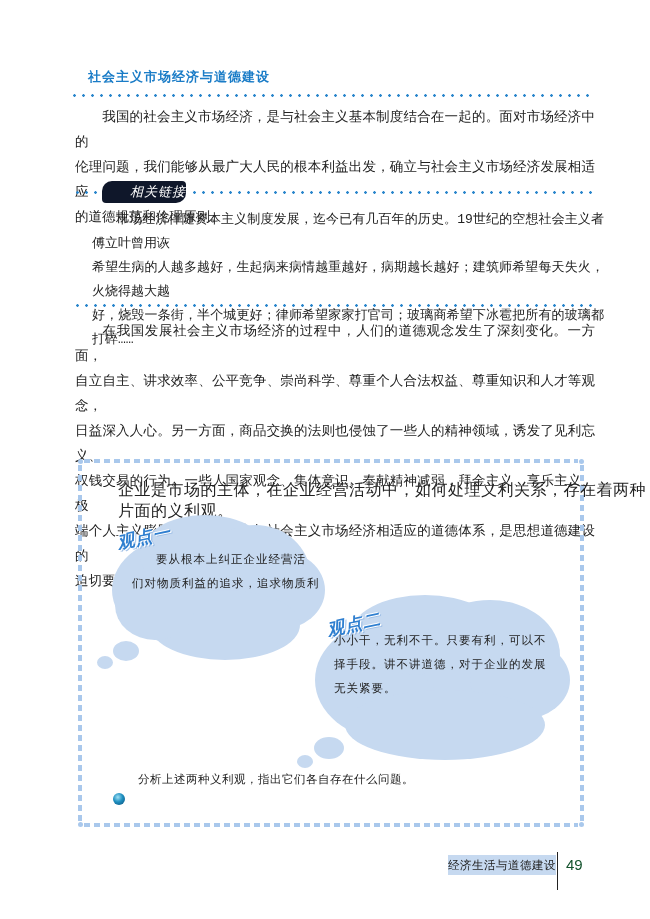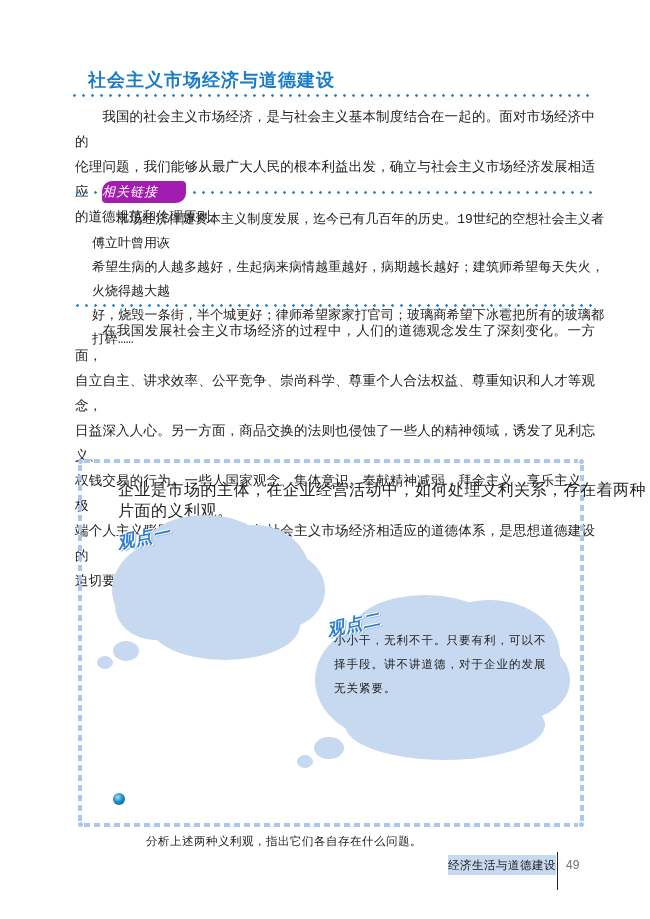--- a/index.html
+++ b/index.html
@@ -1,31 +1,31 @@
 <!DOCTYPE html>
 <html><head>
 <meta charset="utf-8">
 <style>
   html, body { margin:0; padding:0; background:#ffffff; }
   body { width:650px; height:919px; position:relative; overflow:hidden;
          font-family:"DejaVu Sans","Liberation Sans",sans-serif; color:#222; }
 
-  .section-title { position:absolute; left:88px; top:68px; font-size:18px; font-weight:bold;
+  .section-title { position:absolute; left:88px; top:68px; font-size:13px; font-weight:bold;
                    color:#1a7cc7; letter-spacing:1px; }
   .dots-line { position:absolute; height:3px;
                background-image: radial-gradient(circle, #2a86cc 1.2px, transparent 1.5px);
                background-size:9px 3px; background-repeat:repeat-x; }
 
   .para { position:absolute; left:75px; width:520px; font-size:13.5px; line-height:25px;
           text-align:justify; color:#222; }
   .para .indent { display:inline-block; width:27px; }
 
   .tag-pill { position:absolute; left:102px; top:181px; width:84px; height:22px;
-              background:#a21caf; border-radius:10px 4px 10px 4px; color:#fff;
-              font-style:italic; font-size:13px; line-height:22px; text-align:left; letter-spacing:1px; }
+              background:#0f172a; border-radius:10px 4px 10px 4px; color:#fff;
+              font-style:italic; font-size:13px; line-height:22px; text-align:right; letter-spacing:1px; }
 
   .small-para { position:absolute; left:92px; width:512px; font-size:13px; line-height:24px;
                 color:#222; text-align:justify; font-family:Liberation Mono, monospace; }
   .small-para .indent { display:inline-block; width:24px; }
 
   .box { position:absolute; left:78px; top:459px; width:506px; height:368px; }
   .box .bdr { position:absolute; background-repeat:repeat-x; }
   .box .top { left:6px; top:0; right:6px; height:4px;
               background-image:linear-gradient(90deg, #a9c8ec 0 6px, transparent 6px 10px);
               background-size:10px 4px; }
@@ -54,21 +54,21 @@
   .cloud-text .indent { display:inline-block; width:24px; }
 
   .task { position:absolute; left:112px; top:793px; font-size:11.5px;
           font-family:"DejaVu Serif","Liberation Serif",serif; color:#222; letter-spacing:0.5px; }
   .task-icon { position:absolute; left:113px; top:793px; width:12px; height:12px; border-radius:50%;
                background:radial-gradient(circle at 40% 35%, #9fe0f5 0, #1e8fc0 45%, #0b4d78 100%); }
 
   .footer-label { position:absolute; left:448px; top:855px; width:108px; height:20px; background:#c6d9f0;
                   font-size:11.5px; line-height:20px; text-align:center; color:#222; letter-spacing:0.5px; }
   .footer-rule { position:absolute; left:557px; top:852px; width:1px; height:38px; background:#222; }
-  .page-num { position:absolute; left:566px; top:855px; font-size:12px; line-height:20px; color:#737373;
+  .page-num { position:absolute; left:566px; top:855px; font-size:15px; line-height:20px; color:#14532d;
               font-family:"Liberation Sans",sans-serif; }
 </style>
 </head>
 <body>
 
 <div class="section-title">社会主义市场经济与道德建设</div>
 <div class="dots-line" style="left:70px; top:94px; width:525px;"></div>
 
 <div class="para" style="top:104px;">
   <div><span class="indent"></span><span>我国的社会主义市场经济，是与社会主义基本制度结合在一起的。面对市场经济中的</span></div>
@@ -114,38 +114,40 @@
   <div class="blob" style="left:140px; top:515px; width:130px; height:80px;"></div>
   <div class="blob" style="left:200px; top:525px; width:110px; height:100px;"></div>
   <div class="blob" style="left:230px; top:550px; width:95px; height:80px;"></div>
   <div class="blob" style="left:150px; top:590px; width:150px; height:70px;"></div>
   <div class="blob" style="left:115px; top:570px; width:80px; height:70px;"></div>
   <div class="blob" style="left:113px; top:641px; width:26px; height:20px;"></div>
   <div class="blob" style="left:97px; top:656px; width:16px; height:13px;"></div>
 </div>
 <div class="vp-label" style="left:117px; top:526px;">观点一</div>
 <div class="cloud-text" style="left:132px; top:547px;">
+  <div><span class="indent"></span><span>要从根本上纠正企业经营活</span></div>
+  <div>们对物质利益的追求，追求物质利</div>
 </div>
 
 <div class="cloud">
   <div class="blob" style="left:315px; top:620px; width:150px; height:120px;"></div>
   <div class="blob" style="left:350px; top:595px; width:150px; height:80px;"></div>
   <div class="blob" style="left:420px; top:600px; width:140px; height:110px;"></div>
   <div class="blob" style="left:470px; top:640px; width:100px; height:80px;"></div>
   <div class="blob" style="left:345px; top:690px; width:200px; height:70px;"></div>
   <div class="blob" style="left:314px; top:737px; width:30px; height:22px;"></div>
   <div class="blob" style="left:297px; top:755px; width:16px; height:13px;"></div>
 </div>
 <div class="vp-label" style="left:327px; top:613px;">观点二</div>
 <div class="cloud-text" style="left:334px; top:628px;">
   <div>小小干，无利不干。只要有利，可以不</div>
   <div>择手段。讲不讲道德，对于企业的发展</div>
   <div>无关紧要。</div>
 </div>
 
 <div class="task-icon"></div>
-<div class="task" style="left:138px; top:834px;margin-left:8px;">
+<div class="task" style="left:138px; top:772px;">
   <span>分析上述两种义利观，指出它们各自存在什么问题。</span>
 </div>
 
 <div class="footer-label">经济生活与道德建设</div>
 <div class="footer-rule"></div>
 <div class="page-num">49</div>
 
 </body></html>

